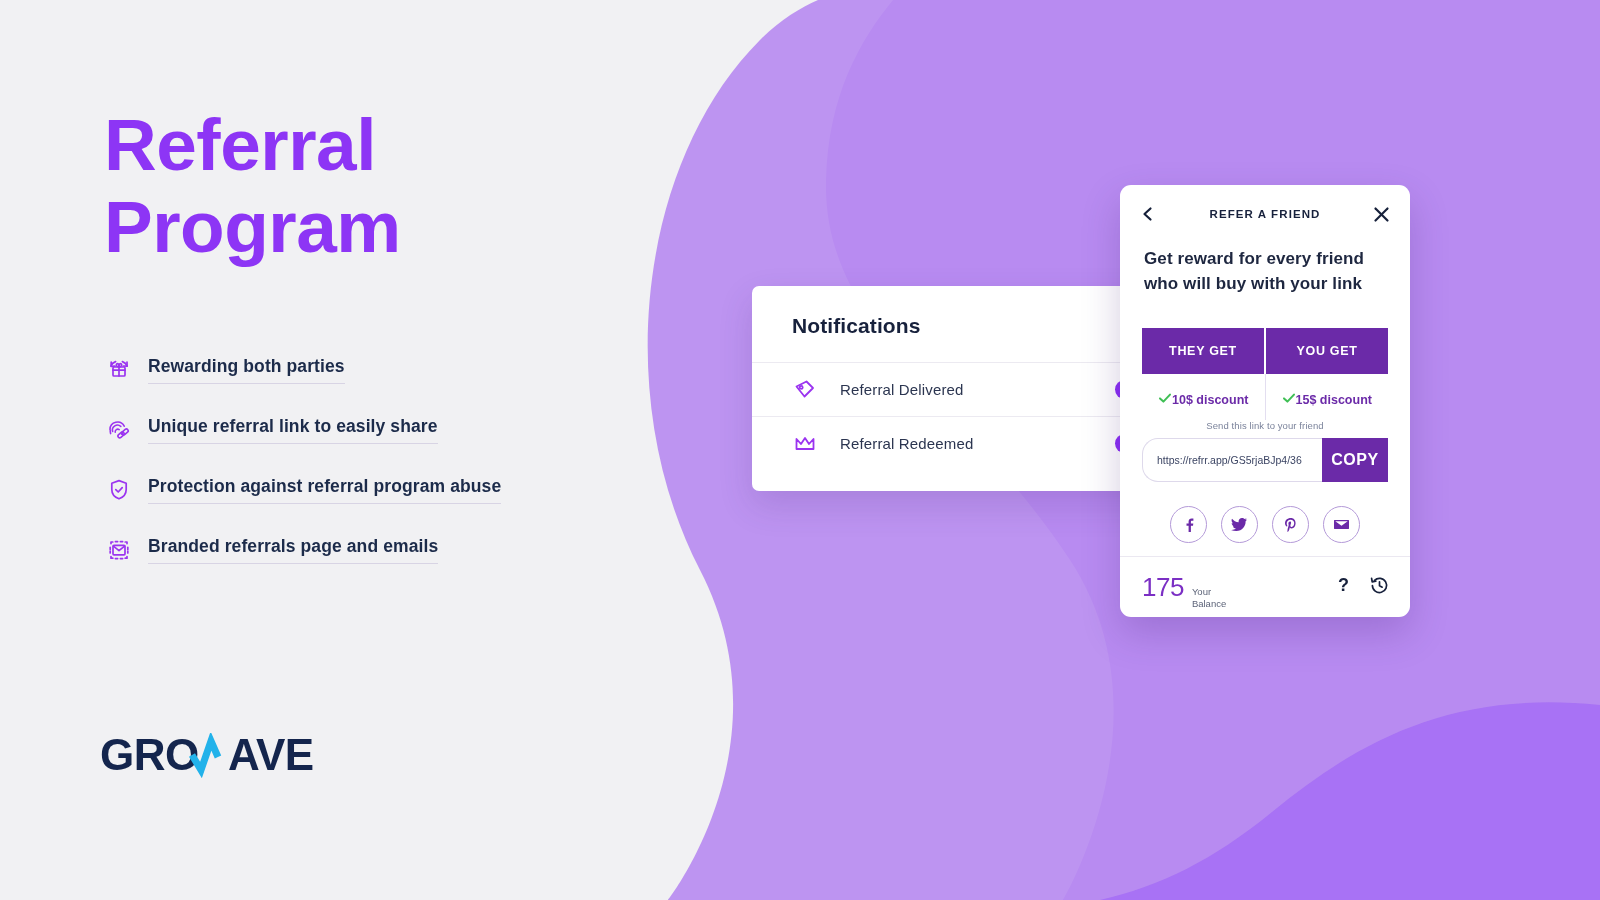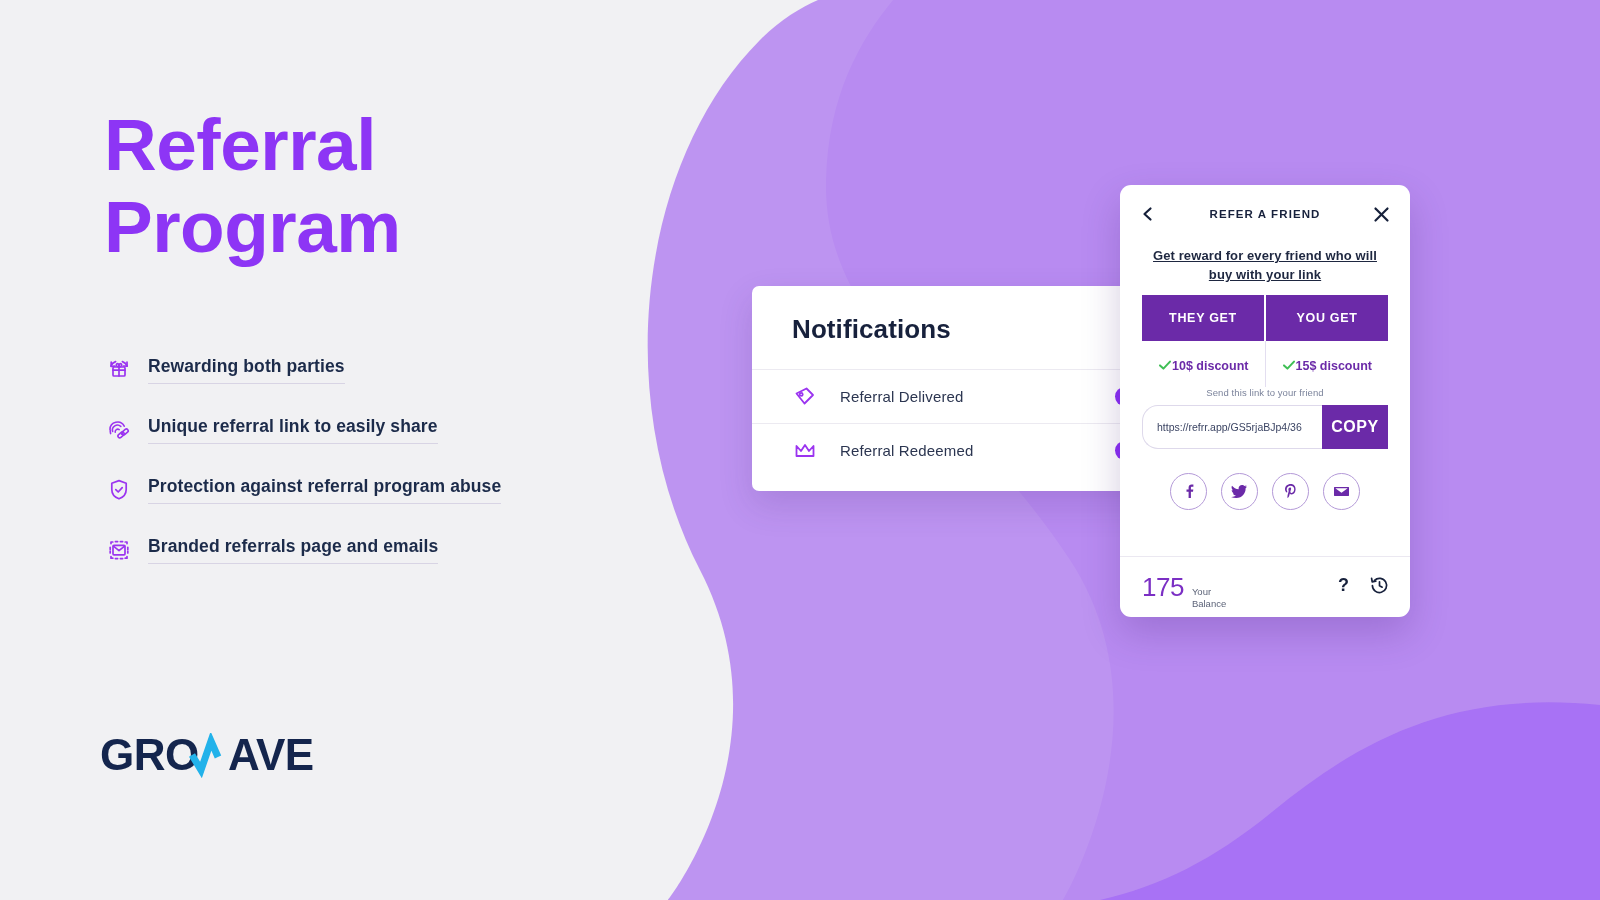--- a/index.html
+++ b/index.html
@@ -38,21 +38,21 @@
 
   
   .notif-card {
     position: absolute; left: 752px; top: 286px;
     width: 430px; height: 205px;
     background: #ffffff; border-radius: 7px;
     box-shadow: 0 14px 34px rgba(60, 30, 110, 0.16);
     overflow: hidden;
   }
   .notif-title {
-    font-size: 26px; font-weight: bold; color: #17213c;
+    font-size: 21px; font-weight: bold; color: #17213c;
     padding: 28px 0 0 40px; letter-spacing: 0.1px;
   }
   .notif-rows { margin-top: 24px; }
   .notif-row {
     display: flex; align-items: center; height: 54px;
     border-top: 1px solid #eceaf1; padding: 0 30px 0 40px;
   }
   .notif-row .n-icon { flex: 0 0 48px; display: flex; align-items: center; }
   .notif-row .n-label { flex: 1; font-size: 15px; color: #2b3550; letter-spacing: 0.15px; }
   .toggle {
@@ -73,24 +73,24 @@
     overflow: hidden;
   }
   .w-head { display: flex; align-items: center; height: 58px; padding: 0 20px; }
   .w-back { width: 22px; font-size: 0; color: #16203a; cursor: pointer; }
   .w-title {
     flex: 1; text-align: center; font-size: 11.5px; font-weight: bold;
     color: #17213c; letter-spacing: 1.1px;
   }
   .w-close { width: 22px; display: flex; justify-content: flex-end; cursor: pointer; }
   .w-sub {
-    font-size: 13px; color: #1e2740; text-align: center; font-weight: bold;
-    line-height: 1.45; padding: 4px 24px 0; letter-spacing: 0.1px; text-decoration: underline;
-  }
-  .w-tabs { display: flex; margin: 10px 22px 0; align-items: flex-end; }
+    font-size: 17px; color: #1e2740; text-align: left; font-weight: bold;
+    line-height: 1.45; padding: 4px 24px 0; letter-spacing: 0.1px;
+  }
+  .w-tabs { display: flex; margin: 32px 22px 0; align-items: flex-end; }
   .w-tab {
     flex: 1; background: #6b2aa8; color: #fff;
     font-size: 12.5px; font-weight: bold; letter-spacing: 0.7px;
     text-align: center; padding: 16px 0;
   }
   .w-tab + .w-tab { border-left: 2px solid #ffffff; }
   .w-rewards { display: flex; margin: 0 22px; }
   .w-reward {
     flex: 1; display: flex; align-items: center; justify-content: center;
     padding: 17px 0 12px; font-size: 12.5px;

